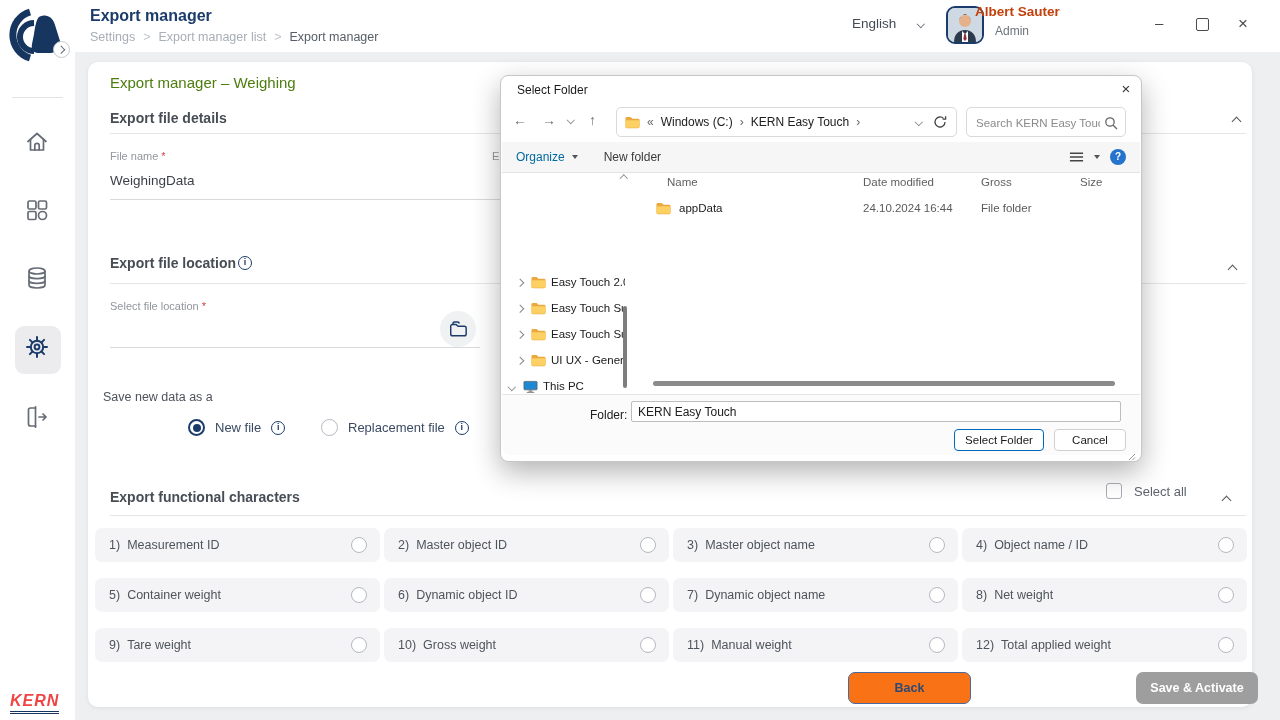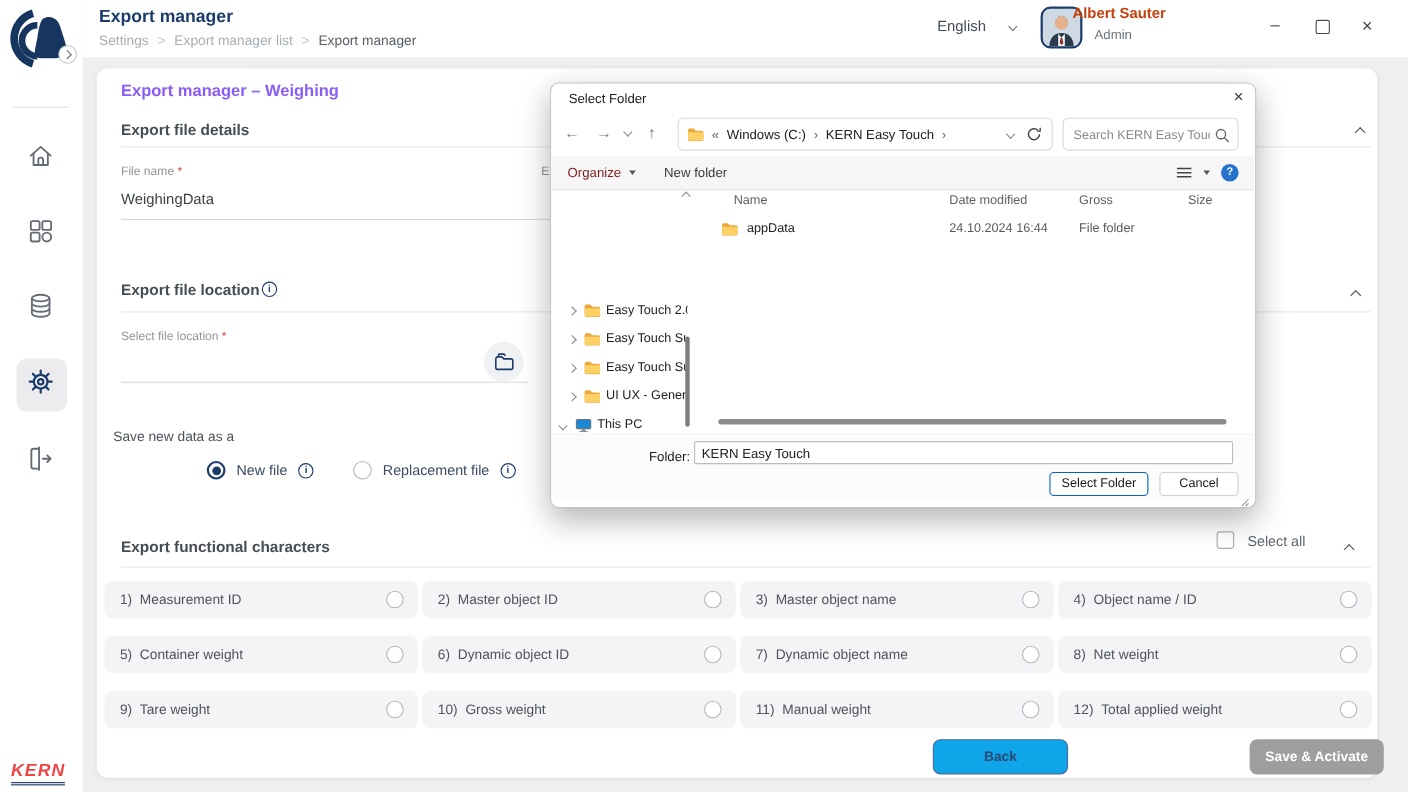--- a/index.html
+++ b/index.html
@@ -43,21 +43,21 @@
   .radio{display:inline-block;width:17px;height:17px;border:1.5px solid #b4b9bf;border-radius:50%;background:#fff;box-sizing:border-box}
   .radio.sel{border:2px solid #1b3c6b;position:relative}
   .radio.sel::after{content:"";position:absolute;inset:2.5px;background:#1b3c6b;border-radius:50%}
   .info{display:inline-block;width:14px;height:14px;border:1.3px solid #1b3c6b;border-radius:50%;color:#1b3c6b;
         font-size:9px;line-height:11px;text-align:center;font-weight:700;box-sizing:border-box}
   .checkbox{display:inline-block;width:16px;height:16px;border:1.5px solid #a9aeb4;border-radius:3px;background:#fff;box-sizing:border-box}
 
   
   #card{position:absolute;left:88px;top:62px;width:1164px;height:645px;background:#fff;border-radius:10px;
         box-shadow:0 1px 5px rgba(0,0,0,.07);z-index:2}
-  #pageHeading{position:absolute;left:22px;top:12px;font-size:15px;font-weight:700;color:#8b5cf6}
+  #pageHeading{position:absolute;left:22px;top:12px;font-size:15px;font-weight:400;color:#4d7c0f}
   .sec-title{position:absolute;left:22px;font-size:14px;font-weight:700;color:#474d55}
   .divider{position:absolute;left:22px;width:1136px;height:1px;background:#e4e6e9}
   .flabel{position:absolute;font-size:11px;color:#9196 9d;color:#91969d}
   .star{color:#d24646;margin-left:3px}
   .fvalue{position:absolute;font-size:13.5px;color:#3c424a}
   .underline{position:absolute;height:1px;background:#d7dadd}
   .sec-chev{position:absolute}
   #locInfo{position:absolute;left:150px;top:194px}
   #folderBtnCircle{position:absolute;left:352px;top:249px;width:36px;height:36px;border-radius:50%;background:#f0f1f3;
                    display:flex;align-items:center;justify-content:center}
@@ -67,42 +67,42 @@
   .opt-label{font-size:13px;color:#3a4a63}
   #selectAllWrap{position:absolute;left:1018px;top:421px;display:flex;align-items:center;gap:12px;font-size:13px;color:#5d646d}
   #cards{position:absolute;left:7px;top:466px;width:1152px;display:grid;grid-template-columns:repeat(4,285px);gap:16px 4px}
   .fcard{position:relative;height:34px;background:#f4f4f6;border-radius:7px;display:flex;align-items:center;
          font-size:12.5px;color:#4e545c}
   .fnum{margin-left:14px;margin-right:7px}
   .fradio{position:absolute;right:13px;top:9px;width:16px;height:16px;border:1.5px solid #b4b9bf;border-radius:50%;background:#fff;box-sizing:border-box}
   #footerBtns{position:absolute;left:0;top:610px;width:1164px;height:32px}
   .pbtn{position:absolute;top:0;height:32px;border-radius:7px;font-family:"Liberation Sans",sans-serif;
         font-size:12.5px;font-weight:700;cursor:pointer}
-  .pbtn.outline{background:#0ea5e9;border:1px solid #47699c;color:#2c4a76}
+  .pbtn.outline{background:#f97316;border:1px solid #47699c;color:#2c4a76}
   .pbtn.gray{background:#9e9e9e;border:none;color:#fff}
 
   
   #dialog{position:absolute;left:500px;top:75px;width:640px;height:385px;background:#fff;border:1px solid #c6c6c6;
           border-radius:8px;box-shadow:0 10px 28px rgba(0,0,0,.3);z-index:10;font-size:12px;color:#202020}
   #dlgTitle{position:absolute;left:16px;top:7px;font-size:12px;color:#1a1a1a}
   #dlgClose{position:absolute;left:614px;top:4px;width:22px;height:20px;text-align:center;font-size:15px;color:#333}
   .navglyph{position:absolute;top:36px;font-size:14px;color:#6f6f6f}
   #addrBar{position:absolute;left:115px;top:31px;width:341px;height:30px;border:1px solid #d9d9d9;border-radius:5px;
            box-sizing:border-box;display:flex;align-items:center;padding-left:8px;gap:6px}
   .addr-seg{color:#202020;white-space:nowrap}
   .addr-sep{color:#666;font-size:12px;padding:0 1px}
   #addrTail{margin-left:auto;display:flex;align-items:center;gap:12px;padding-right:9px}
   #searchBox{position:absolute;left:465px;top:31px;width:160px;height:30px;border:1px solid #d9d9d9;border-radius:5px;box-sizing:border-box}
   #searchBox input{width:124px;height:26px;margin:1px 0 0 7px;border:none;outline:none;font-family:"Liberation Sans",sans-serif;
            font-size:11.5px;color:#444;background:transparent}
   #searchBox input::placeholder{color:#8a8a8a}
   #searchMag{position:absolute;right:7px;top:8px}
   #dlgToolbar{position:absolute;left:1px;top:66px;width:638px;height:30px;background:#f6f6f6;border-bottom:1px solid #e3e3e3;
               display:flex;align-items:center}
-  #organize{margin-left:14px;display:flex;align-items:center;gap:7px;color:#7f1d1d}
+  #organize{margin-left:14px;display:flex;align-items:center;gap:7px;color:#0369a1}
   #newFolder{margin-left:26px;color:#3a3a3a}
   #tbRight{margin-left:auto;display:flex;align-items:center;gap:10px;margin-right:14px}
   .caret{width:0;height:0;border-left:3.5px solid transparent;border-right:3.5px solid transparent;border-top:4.5px solid #555}
   #helpIcon{width:16px;height:16px;border-radius:50%;background:#2673ce;color:#fff;font-size:10px;font-weight:700;
             text-align:center;line-height:16px}
   #tree{position:absolute;left:0;top:97px;width:128px;height:220px;overflow:hidden}
   .trow{position:absolute;left:0;width:128px;height:24px;font-size:11.5px;color:#202020}
   .trow .chev{position:absolute;top:9px}
   .ticon{position:absolute;top:5px}
   .tlabel{position:absolute;top:5px;white-space:nowrap;overflow:hidden;max-width:74px}

